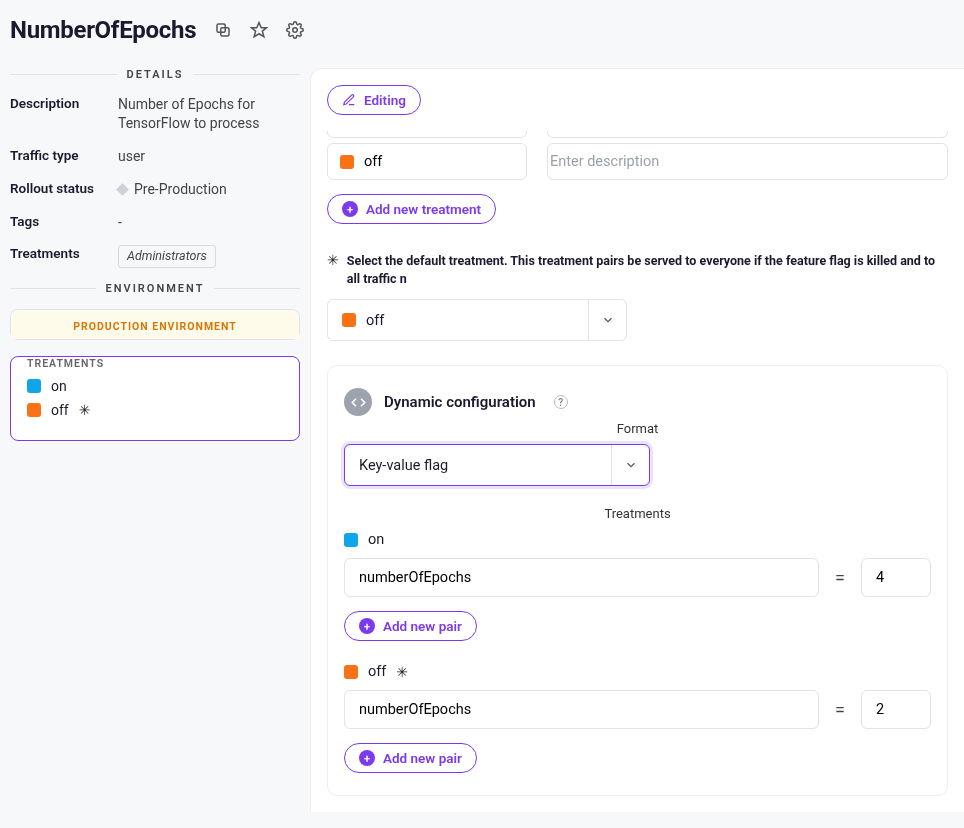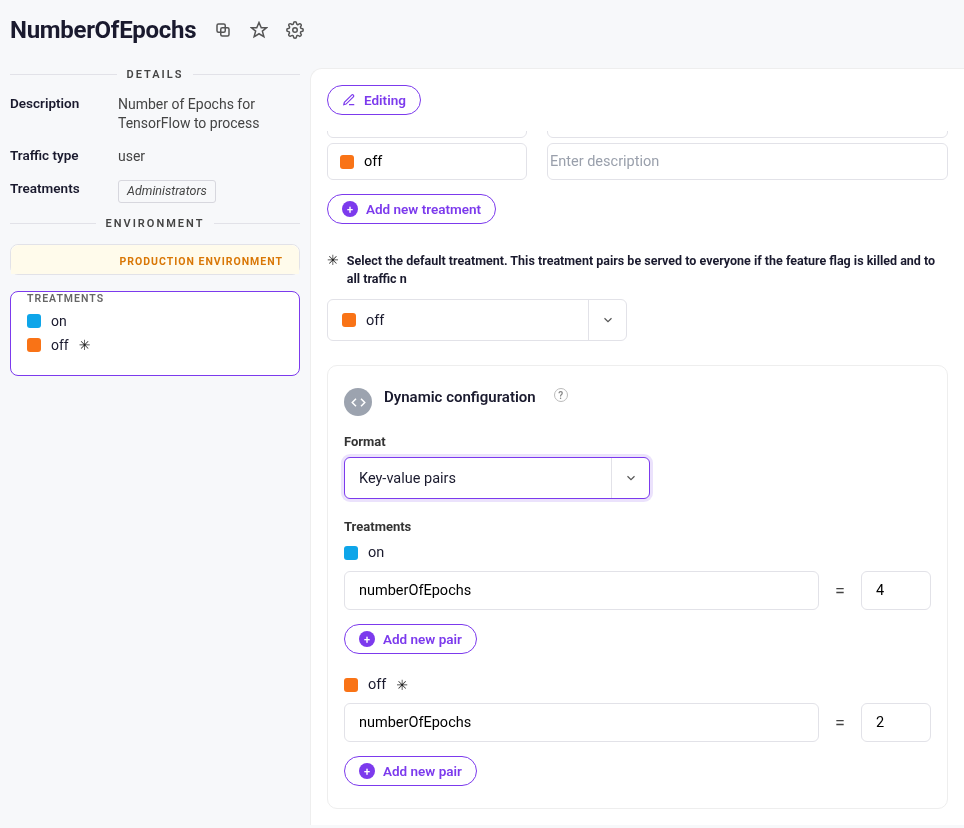--- a/index.html
+++ b/index.html
@@ -17,21 +17,21 @@
   .hr-label::before, .hr-label::after { content:""; flex:1; border-top:1px solid #e2e2e8; }
   .hr-label span { padding: 0 10px; font-size: 11px; letter-spacing: 2px; font-weight:600; color:#444; }
   .kv { display:flex; font-size:14px; margin-bottom:14px; }
   .kv .k { width:108px; font-weight:600; color:#1a1a2e; font-size:13.5px; }
   .kv .v { flex:1; color:#444; font-size:14px; line-height:1.35; }
   .diamond { display:inline-block; width:9px; height:9px; background:#d0d0d8; transform:rotate(45deg); margin-right:7px; vertical-align:0px; }
   .tagbox { display:inline-block; border:1px solid #d7d7de; border-radius:3px; padding:2px 8px; font-size:12.5px; color:#444;font-style:italic; }
   
   .env-card { border:1px solid #e2e2e8; border-radius:8px; margin-bottom:16px; background:#fff; }
   .env-card.selected { border:1px solid #7c3aed; }
-  .env-head { padding: 10px 16px 6px 16px; font-size:10.5px; font-weight:700; letter-spacing:1px; color:#d97706; background:#fffbeb; border-radius:8px 8px 0 0; text-align:right; }
+  .env-head { padding: 10px 16px 6px 16px; font-size:10.5px; font-weight:700; letter-spacing:1px; color:#d97706; background:#fffbeb; border-radius:8px 8px 0 0; text-align:center; }
   .env-body { padding:14px 16px; display:flex; align-items:center; justify-content:space-between; }
   .env-name { font-size:14.5px; font-weight:600; }
   .dot { width:10px; height:10px; border-radius:50%; }
   .dot.gray{ background:#d0d0d8;}
   .dot.teal{ background:#2dd4bf;}
   .swap-icon{ color:#f97316; width:14px; height:14px; }
   .env-right{ display:flex; align-items:center; gap:8px; }
   .env-sub{ padding:0 16px 14px 16px; }
   .env-sub .lbl{ font-size:10.5px; letter-spacing:1px; font-weight:600; color:#666; margin-bottom:8px; }
   .treat-row{ display:flex; align-items:center; gap:10px; font-size:14px; margin-bottom:8px; }
@@ -53,25 +53,25 @@
   .desc-input input::placeholder{ color:#9aa0ac; }
   .note-row{ display:flex; align-items:flex-start; gap:8px; margin:28px 0 12px 0;}
   .note-row .txt{ font-size:12.5px; font-weight:700; color:#1a1a2e; line-height:1.4;}
   .select{ display:flex; align-items:center; justify-content:space-between; border:1px solid #e2e2e8; border-radius:6px; height:42px; padding:0 0 0 14px; background:#fff; width:300px; }
   .select.full{ width:306px; }
   .select.focus{ border:1.5px solid #7c3aed; box-shadow:0 0 0 3px rgba(124,58,237,.15); }
   .select .left{ display:flex; align-items:center; gap:10px; font-size:14.5px;}
   .select .caret{ border-left:1px solid #e2e2e8; height:100%; width:38px; display:flex; align-items:center; justify-content:center; color:#555;}
   
   .section { border:1px solid #eee; border-radius:10px; padding:22px 16px; margin-top:24px;}
-  .section .head { display:flex; align-items:flex-start; gap:12px; margin-bottom:18px;}
+  .section .head { display:flex; align-items:center; gap:12px; margin-bottom:5px;}
   .round-icon{ width:28px; height:28px; border-radius:50%; background:#9ca3af; color:#fff; display:flex; align-items:center; justify-content:center;}
   .section .title{ font-size:15px; font-weight:600;}
   .info-icon{ width:14px; height:14px; color:#888; border:1.3px solid #bbb; border-radius:50%; display:inline-flex; align-items:center; justify-content:center; font-size:10px; font-weight:600; margin-left:6px;}
-  .field-label{ font-size:13px; font-weight:700; color:#333; margin:4px 0 8px 0;}
+  .field-label{ font-size:13px; font-weight:400; color:#333; margin:4px 0 8px 0;text-align:center;}
   .kv-input-row{ display:flex; align-items:center; gap:16px; margin-bottom:14px;}
   .kv-key{ flex:1; }
   .kv-input{ border:1px solid #e2e2e8; border-radius:6px; padding:10px 14px; font-size:14.5px; background:#fff;}
   .kv-eq{ font-size:18px; color:#444;}
   .kv-val{ width:70px; }
   .kv-val input{ width:100%; text-align:left;}
   input.plain{ border:none; outline:none; width:100%; font-size:14.5px; background:transparent;}
   .treat-label-row{ display:flex; align-items:center; gap:10px; font-size:14.5px; margin:10px 0 10px 0;}
   .plus-circle{ width:16px; height:16px; border-radius:50%; background:#7c3aed; color:#fff; display:inline-flex; align-items:center; justify-content:center; font-size:11px; line-height:1;}
   svg{ display:block; }
@@ -108,20 +108,28 @@
     </div>
     <div class="kv">
       <div class="k">Description</div>
       <div class="v">Number of Epochs for TensorFlow to process</div>
     </div>
     <div class="kv">
       <div class="k">Traffic type</div>
       <div class="v">user</div>
     </div>
     <div class="kv">
+      <div class="k">Rollout status</div>
+      <div class="v"><span class="diamond"></span><span>Pre-Production</span></div>
+    </div>
+    <div class="kv">
+      <div class="k">Tags</div>
+      <div class="v">-</div>
+    </div>
+    <div class="kv">
       <div class="k">Treatments</div>
       <div class="v"><span class="tagbox">Administrators</span></div>
     </div>
 
     <div class="hr-label" style="">
       <span>ENVIRONMENT</span>
     </div>
 
     <div class="env-card">
       <div class="env-head">PRODUCTION ENVIRONMENT</div>
@@ -212,21 +220,21 @@
                 <polyline points="8 6 2 12 8 18"></polyline>
               </svg>
           </span>
           <span class="title">Dynamic configuration</span>
           <span class="info-icon">?</span>
         </div>
 
         <div class="field-label">Format</div>
         <div class="select focus full">
           <div class="left">
-              <span>Key-value pairs</span>
+              <span>Key-value flag</span>
             </div>
           <div class="caret">
             <svg viewBox="0 0 24 24" width="14" height="14" fill="none" stroke="currentColor" stroke-width="2">
                 <polyline points="6 9 12 15 18 9"></polyline>
               </svg>
           </div>
         </div>
 
         <div class="field-label" style="margin-top:20px;">Treatments</div>
 

